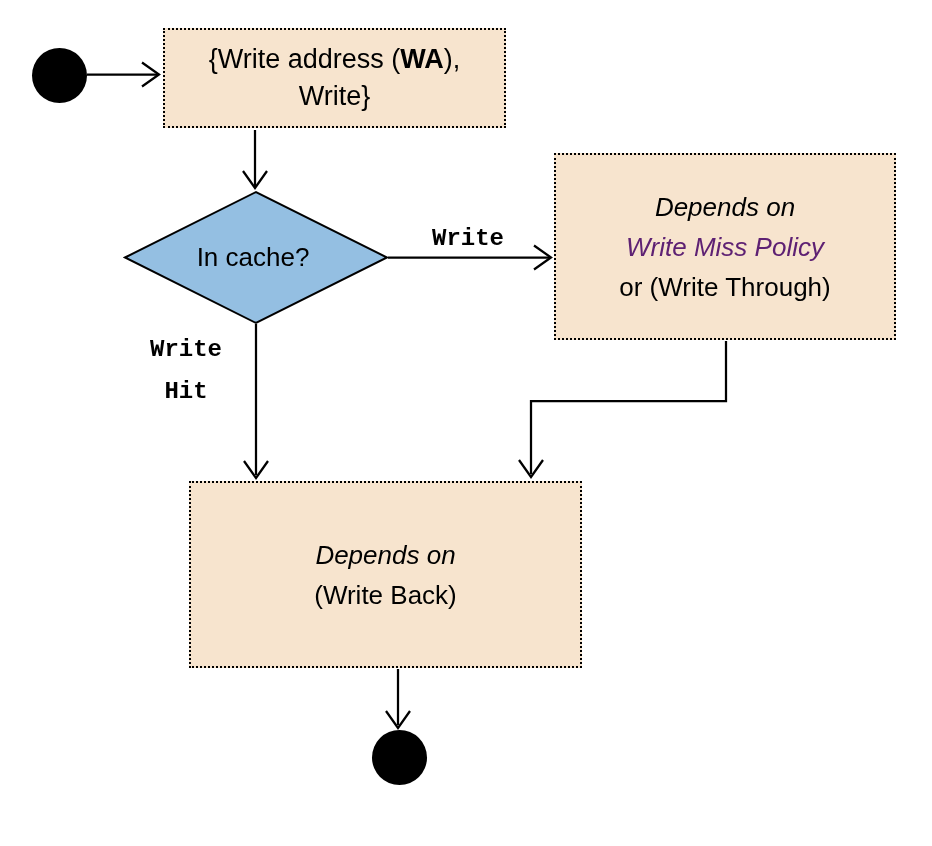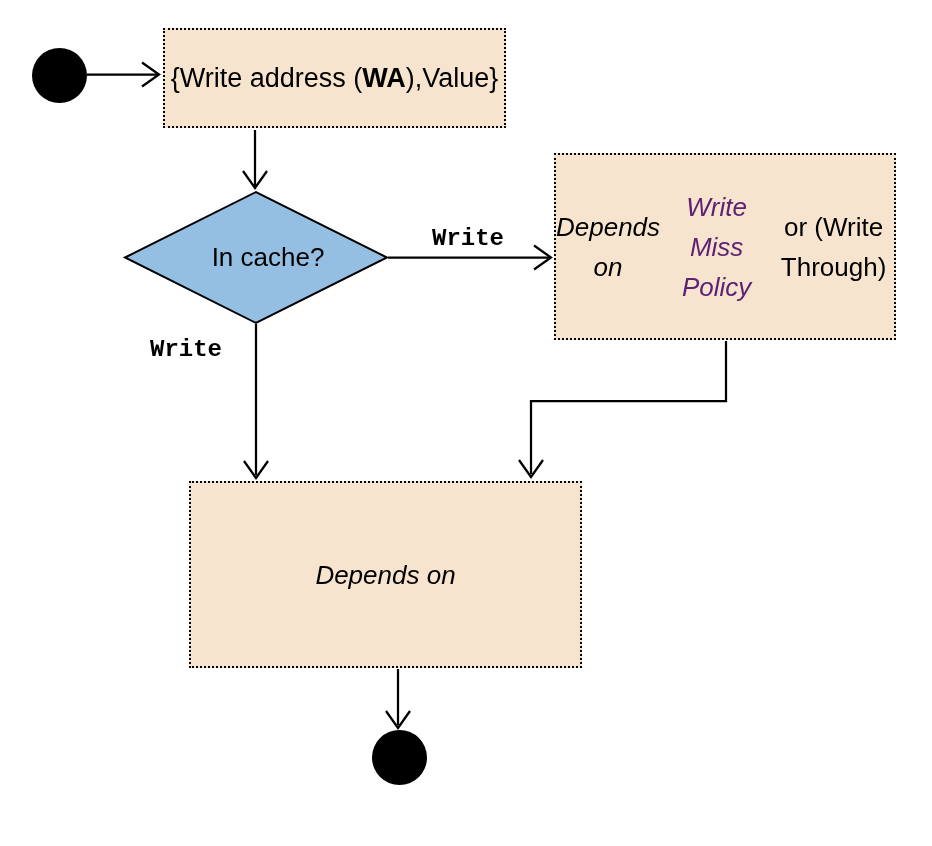--- a/index.html
+++ b/index.html
@@ -43,21 +43,21 @@
     border-radius: 50%;
   }
   .start-circle { left: 32px; top: 48px; }
   .end-circle { left: 372px; top: 730px; }
   .box {
     position: absolute;
     box-sizing: border-box;
     background: var(--box-fill);
     border: 2px dotted var(--box-border);
     display: flex;
-    flex-direction: row;
+    flex-direction: column;
     justify-content: center;
     align-items: center;
     text-align: center;
     color: var(--text);
   }
   .input-box {
     left: 163px; top: 28px;
     width: 343px; height: 100px;
     font-size: 27px; line-height: 37px;
   }
@@ -68,21 +68,21 @@
   }
   .policy-box {
     left: 189px; top: 481px;
     width: 393px; height: 187px;
     font-size: 26px; line-height: 40px;
   }
   .emph { font-weight: normal; font-style: italic; }
   .purple { color: var(--purple-text); }
   .decision-label {
     position: absolute;
-    left: 137px; top: 192px;
+    left: 122px; top: 192px;
     width: 262px; height: 131px;
     display: flex;
     justify-content: center;
     align-items: center;
     font-size: 26px;
     color: var(--text);
   }
   .edge-label {
     position: absolute;
     font-family: "Liberation Mono", monospace;
@@ -134,38 +134,40 @@
       <polyline points="386,711 398,728 410,711"></polyline>
     </g>
   </svg>
 
   <div class="node-circle start-circle"></div>
 
   <div class="box input-box">
     <div>
       <span>{Write address (</span><b>WA</b><span>),</span>
     </div>
-    <div>Value}</div>
+    <div>Write}</div>
   </div>
 
   <div class="decision-label">In cache?</div>
 
   <div class="edge-label write-miss-label">
     <div>Write</div>
   </div>
 
   <div class="edge-label write-hit-label">
     <div>Write</div>
+    <div>Hit</div>
   </div>
 
   <div class="box miss-box">
     <div class="emph">Depends on</div>
     <div class="emph purple">Write Miss Policy</div>
     <div>or (Write Through)</div>
   </div>
 
   <div class="box policy-box">
     <div class="emph">Depends on</div>
+    <div>(Write Back)</div>
   </div>
 
   <div class="node-circle end-circle"></div>
 
 </div>
 
 </body></html>

